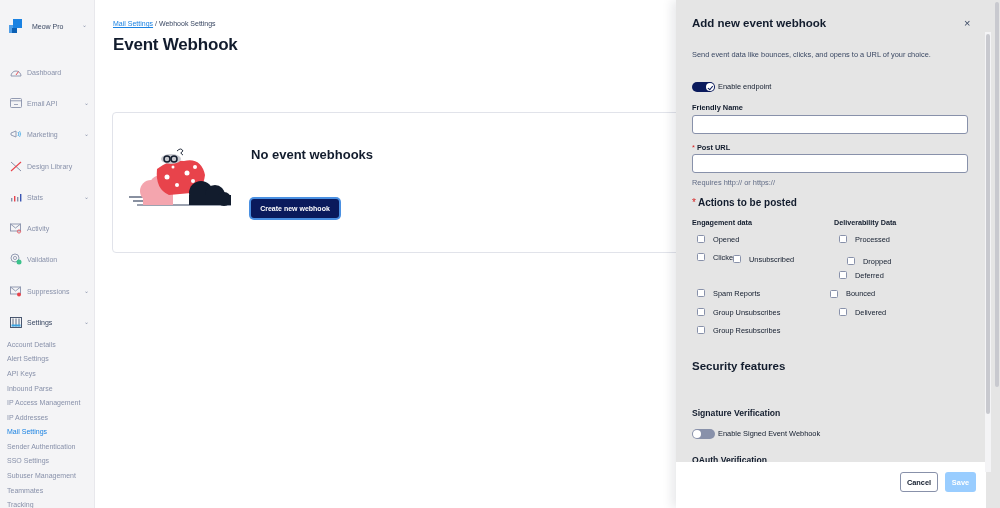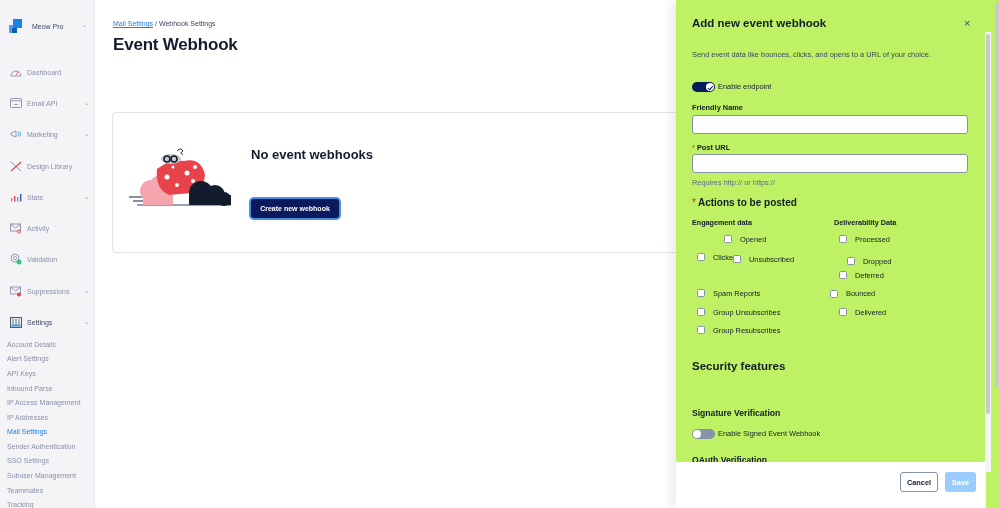--- a/index.html
+++ b/index.html
@@ -31,21 +31,21 @@
   .breadcrumb a { color: #1a82e2; text-decoration: underline; }
   .page-title { position: absolute; left: 17px; top: 35px; font-size: 17px; font-weight: bold; color: #121c2d; letter-spacing: -0.2px; }
 
   .card { position: absolute; left: 16px; top: 74px; width: 600px; height: 141px; border: 1px solid #e1e3ea; border-radius: 4px; background: #fff; margin-top: 38px; }
   .illus { position: absolute; left: 16px; top: 34px; width: 104px; height: 64px; }
   .empty-title { position: absolute; left: 138px; top: 34px; font-size: 13px; font-weight: bold; color: #121c2d; white-space: nowrap; }
   .empty-desc { position: absolute; left: 138px; top: 63px; font-size: 7.4px; color: #394762; white-space: nowrap; }
   .create-btn { position: absolute; left: 138px; top: 86px; width: 88px; height: 19px; background: #0a1a5c; color: #fff; font-size: 7px; font-weight: bold; border-radius: 3px; border: none; box-shadow: 0 0 0 2px #4a90e2; display: flex; align-items: center; justify-content: center; }
 
   
-  .drawer { position: absolute; left: 676px; top: 0; width: 324px; height: 508px; background: #bef264; box-shadow: -4px 0 10px rgba(18,28,45,0.10); }
+  .drawer { position: absolute; left: 676px; top: 0; width: 324px; height: 508px; background: #e5e5e5; box-shadow: -4px 0 10px rgba(18,28,45,0.10); }
   .drawer-title { position: absolute; left: 16px; top: 17px; font-size: 11.5px; font-weight: bold; color: #121c2d; }
   .close-btn { position: absolute; left: 288px; top: 18px; font-size: 11px; color: #394762; cursor: pointer; line-height: 11px; }
   .drawer-desc { position: absolute; left: 16px; top: 50px; font-size: 7.4px; color: #394762; white-space: nowrap; }
 
   .toggle { position: absolute; width: 23px; height: 10px; border-radius: 6px; }
   .toggle.on { background: #0a1a5c; }
   .toggle.off { background: #8891aa; }
   .toggle .knob { position: absolute; top: 1px; width: 8px; height: 8px; border-radius: 50%; background: #fff; }
   .toggle.on .knob { right: 1px; }
   .toggle.off .knob { left: 1px; }
@@ -255,21 +255,21 @@
 
   <label class="field-label" style="top:143px;"><span class="req">*</span><span>Post URL</span></label>
   <input class="text-input" style="top: 154px;" type="text" placeholder="">
   <span class="help-text" style="top:178px;">Requires http:// or https://</span>
 
   <div class="section-label" style="top:197px;"><span class="req">*</span><span>Actions to be posted</span></div>
 
   <div class="col-head" style="left:16px; top:218px;">Engagement data</div>
   <div class="col-head" style="left:158px; top:218px;">Deliverability Data</div>
 
-  <div class="cb-row" style="left:21px; top:234px;margin-left:27px;">
+  <div class="cb-row" style="left:21px; top:234px;">
       <span class="cb"></span>
       <span class="cb-label">Opened</span>
     </div>
   <div class="cb-row" style="left:21px; top:252px;">
       <span class="cb"></span>
       <span class="cb-label">Clicked</span>
     </div>
   <div class="cb-row" style="left:21px; top:254px;padding-left:36px;">
       <span class="cb"></span>
       <span class="cb-label">Unsubscribed</span>

